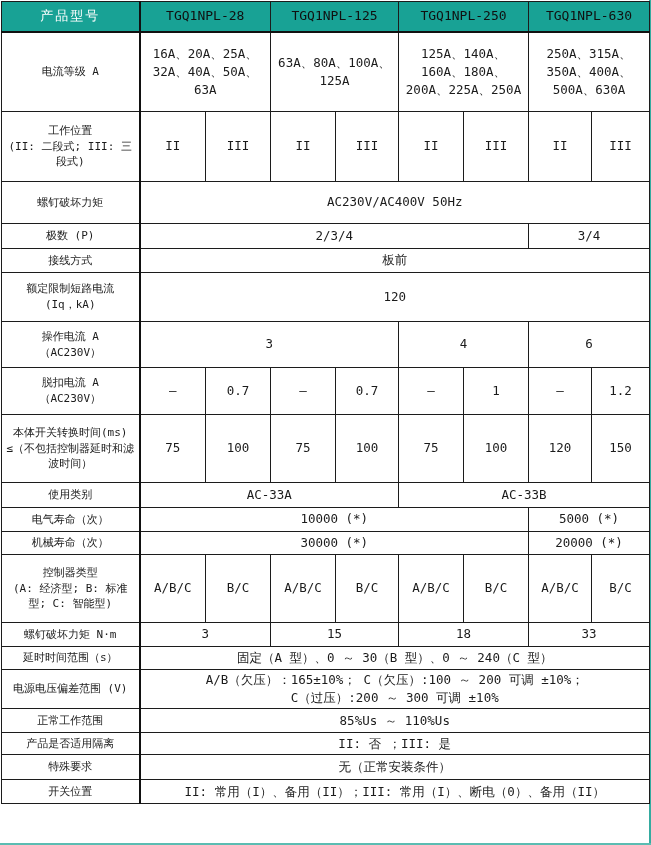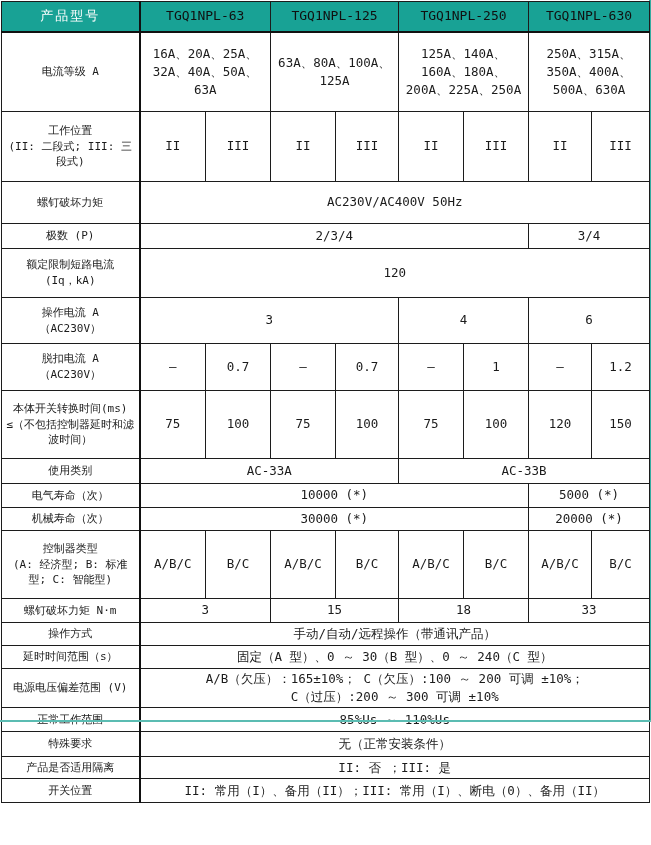--- a/index.html
+++ b/index.html
@@ -4,21 +4,21 @@
 <style>
   * { box-sizing: border-box; }
   html, body { margin: 0; padding: 0; }
   body {
     width: 651px; height: 845px;
     background: #ffffff;
     font-family: "DejaVu Sans Mono", "Liberation Sans", sans-serif;
   }
   .page {
     position: relative;
-    width: 651px; height: 722px;
+    width: 651px; height: 845px;
     padding: 1px 1px 0 1px;
     border-right: 2px solid #35aba0;
   }
   table.spec {
     border-collapse: collapse;
     table-layout: fixed;
     width: 648px;
   }
   td {
     border: 1px solid #1c1c1c;
@@ -65,21 +65,21 @@
         <col style="width:63px">
         <col style="width:65px">
       <col style="width:65px">
         <col style="width:63px">
         <col style="width:58px">
     </colgroup>
 
     <tbody>
         <tr class="header-row" style="height:30px">
       <td class="label-cell">产品型号</td>
-      <td colspan="2">TGQ1NPL-63</td>
+      <td colspan="2">TGQ1NPL-28</td>
       <td colspan="2">TGQ1NPL-125</td>
       <td colspan="2">TGQ1NPL-250</td>
       <td colspan="2">TGQ1NPL-630</td>
     </tr>
 
     <tr style="height:80px">
       <td class="label-cell">电流等级 A</td>
       <td colspan="2">16A、20A、25A、32A、40A、50A、63A</td>
       <td colspan="2">63A、80A、100A、125A</td>
       <td colspan="2">125A、140A、160A、180A、200A、225A、250A</td>
@@ -103,20 +103,24 @@
       <td class="label-cell">螺钉破坏力矩</td>
       <td colspan="8">AC230V/AC400V 50Hz</td>
     </tr>
 
     <tr style="height:25px">
       <td class="label-cell">极数 (P)</td>
       <td colspan="6">2/3/4</td>
       <td colspan="2">3/4</td>
     </tr>
 
+    <tr style="height:24px">
+      <td class="label-cell">接线方式</td>
+      <td colspan="8">板前</td>
+    </tr>
 
     <tr style="height:49px">
       <td class="label-cell">额定限制短路电流
 (Iq，kA)</td>
       <td colspan="8">120</td>
     </tr>
 
     <tr style="height:46px">
       <td class="label-cell">操作电流 A
 （AC230V）</td>
@@ -184,51 +188,47 @@
 
 
     <tr style="height:24px">
       <td class="label-cell">螺钉破坏力矩 N·m</td>
       <td colspan="2">3</td>
       <td colspan="2">15</td>
       <td colspan="2">18</td>
       <td colspan="2">33</td>
     </tr>
 
-    <tr style="height:23px">
-      <td class="label-cell">操作方式</td>
-      <td colspan="8">手动/自动/远程操作（带通讯产品）</td>
-    </tr>
 
     <tr style="height:23px">
       <td class="label-cell">延时时间范围（s）</td>
       <td colspan="8">固定（A 型）、0 ～ 30（B 型）、0 ～ 240（C 型）</td>
     </tr>
 
     <tr style="height:32px">
       <td class="label-cell">电源电压偏差范围 (V)</td>
       <td colspan="8">A/B（欠压）：165±10%；  C（欠压）:100 ～ 200 可调 ±10%；
 C（过压）:200 ～ 300 可调 ±10%</td>
     </tr>
 
     <tr style="height:24px">
       <td class="label-cell">正常工作范围</td>
       <td colspan="8">85%Us ～ 110%Us</td>
     </tr>
 
+    <tr style="height:22px">
+      <td class="label-cell">产品是否适用隔离</td>
+      <td colspan="8">II: 否 ；III: 是</td>
+    </tr>
+
     <tr style="height:25px">
       <td class="label-cell">特殊要求</td>
       <td colspan="8">无（正常安装条件）</td>
     </tr>
 
-    <tr style="height:22px">
-      <td class="label-cell">产品是否适用隔离</td>
-      <td colspan="8">II: 否 ；III: 是</td>
-    </tr>
-
     <tr style="height:24px">
       <td class="label-cell">开关位置</td>
       <td colspan="8">II: 常用（I）、备用（II）；III: 常用（I）、断电（0）、备用（II）</td>
     </tr>
   </tbody>
     </table>
 
   <div class="bottom-accent"></div>
 </div>
 

